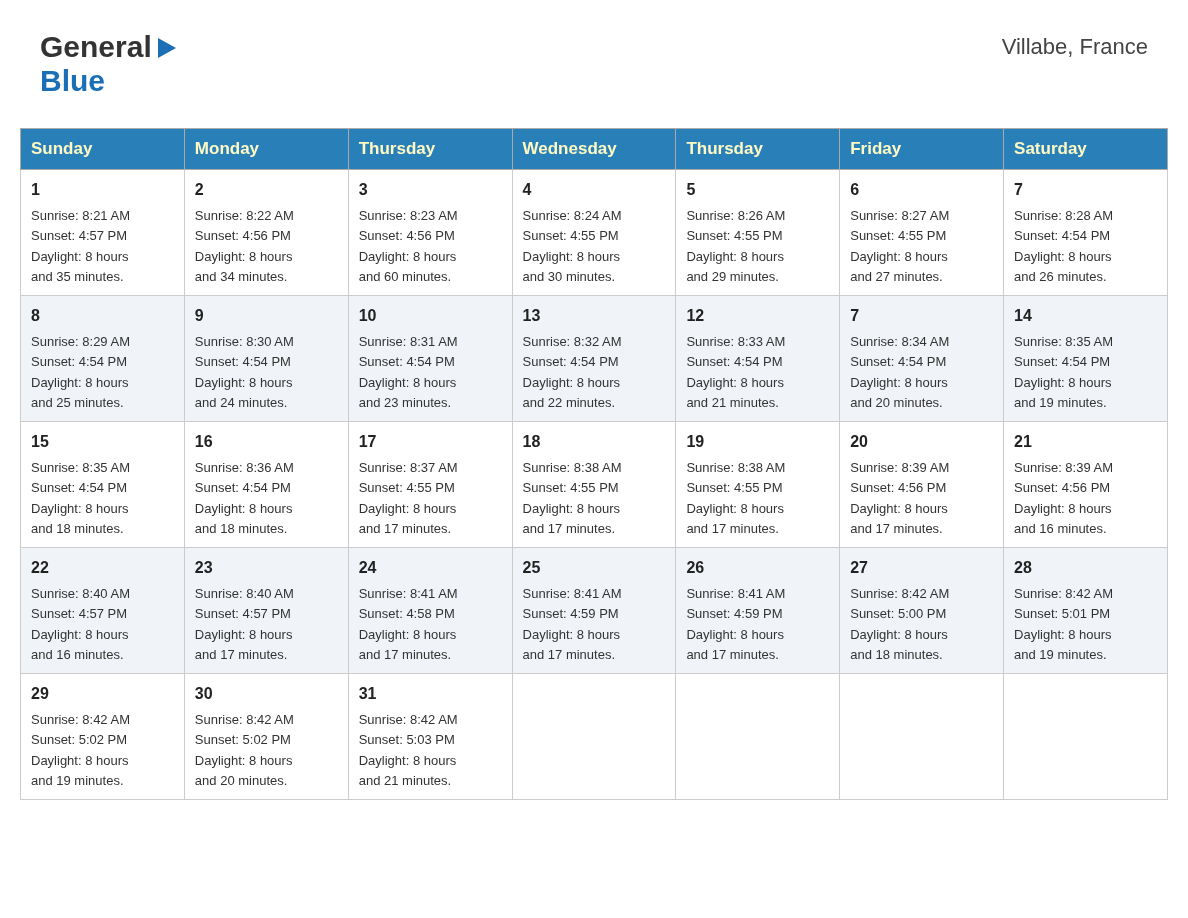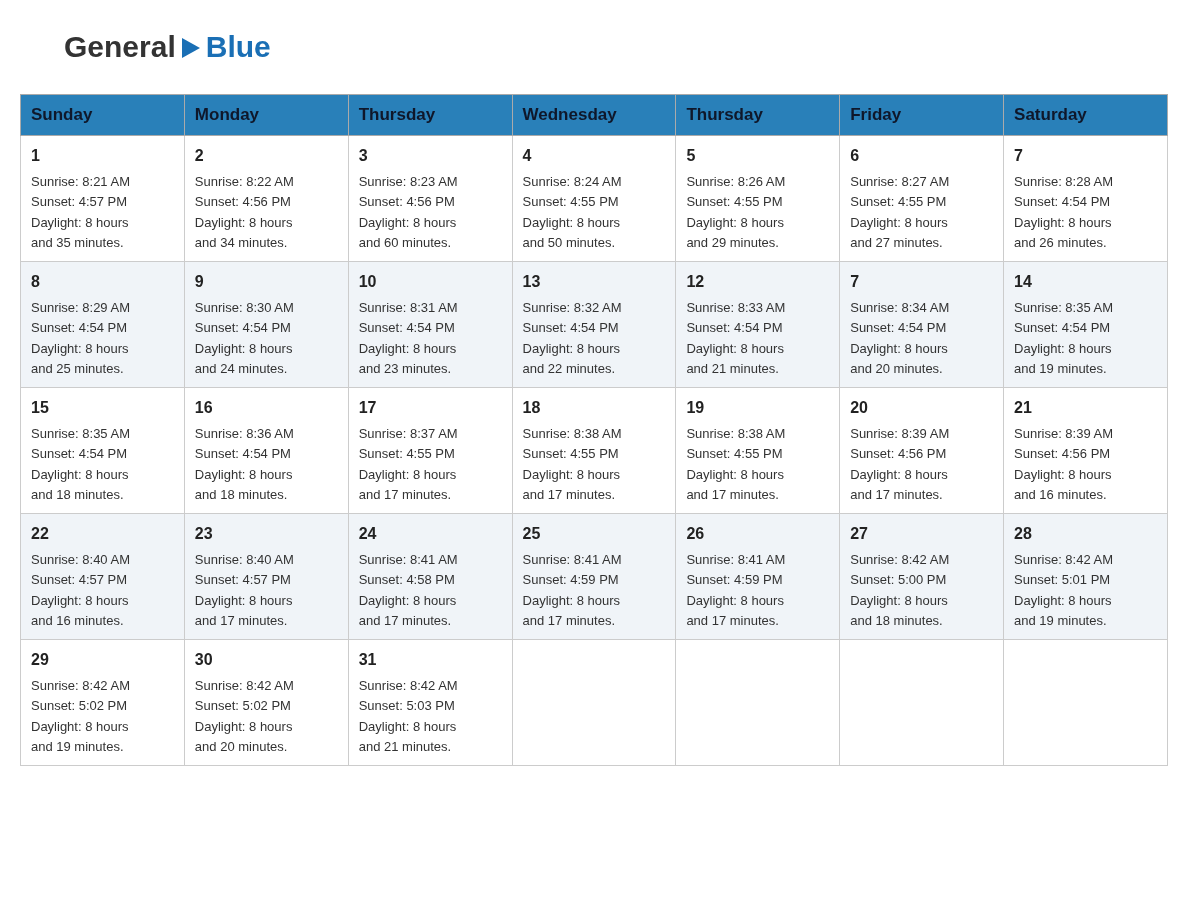--- a/index.html
+++ b/index.html
@@ -29,21 +29,21 @@
       font-size: 22px;
       color: #444;
       margin-top: 4px;
     }
     .calendar {
       width: 100%;
       border-collapse: collapse;
     }
     .calendar th {
       background-color: #2980b9;
-      color: #0f172a;
+      color: #fef9c3;
       font-size: 17px;
       font-weight: bold;
       padding: 10px 10px;
       text-align: left;
       border: 1px solid #aaa;
     }
     .calendar td {
       vertical-align: top;
       padding: 8px 10px;
       border: 1px solid #ccc;
@@ -64,22 +64,21 @@
       color: #222;
       margin-bottom: 4px;
       display: block;
     }
     .day-info {
       font-size: 13px;
       color: #333;
     }
     .logo-block {
       display: flex;
-      flex-direction: row;
-      margin-left: 24px;
+      flex-direction: column;
     }
     .logo-row1 {
       display: flex;
       align-items: center;
       font-size: 30px;
       font-weight: bold;
     }
     .logo-row2 {
       display: flex;
     }
@@ -96,20 +95,21 @@
       <span style="color:#333; font-size:30px; font-weight:bold;">General</span>
       <svg width="28" height="28" viewBox="0 0 28 28" style="margin-left:2px; margin-top:2px;">
         <polygon points="4,4 22,14 4,24" fill="#1a6fb5"></polygon>
       </svg>
     </div>
     <div class="logo-row2">
       <span style="color:#1a6fb5; font-size:30px; font-weight:bold;">Blue</span>
     </div>
   </div>
   <div class="title-area">
+    <div class="location">Villabe, France</div>
   </div>
 </div>
 
 <table class="calendar">
   <thead>
     <tr>
       <th>Sunday</th>
       <th>Monday</th>
       <th>Thursday</th>
       <th>Wednesday</th>
@@ -139,21 +139,21 @@
         <span class="day-info">Sunrise: 8:23 AM</span><br>
         <span class="day-info">Sunset: 4:56 PM</span><br>
         <span class="day-info">Daylight: 8 hours</span><br>
         <span class="day-info">and 60 minutes.</span>
       </td>
         <td>
         <span class="day-num">4</span>
         <span class="day-info">Sunrise: 8:24 AM</span><br>
         <span class="day-info">Sunset: 4:55 PM</span><br>
         <span class="day-info">Daylight: 8 hours</span><br>
-        <span class="day-info">and 50 minutes.</span>
+        <span class="day-info">and 30 minutes.</span>
       </td>
         <td>
         <span class="day-num">5</span>
         <span class="day-info">Sunrise: 8:26 AM</span><br>
         <span class="day-info">Sunset: 4:55 PM</span><br>
         <span class="day-info">Daylight: 8 hours</span><br>
         <span class="day-info">and 29 minutes.</span>
       </td>
         <td>
         <span class="day-num">6</span>

